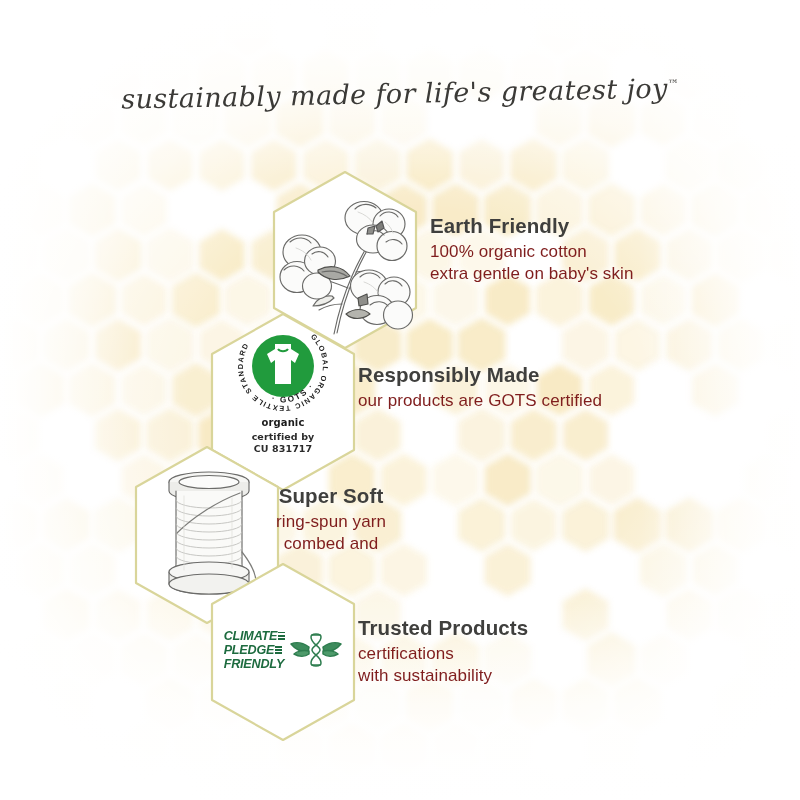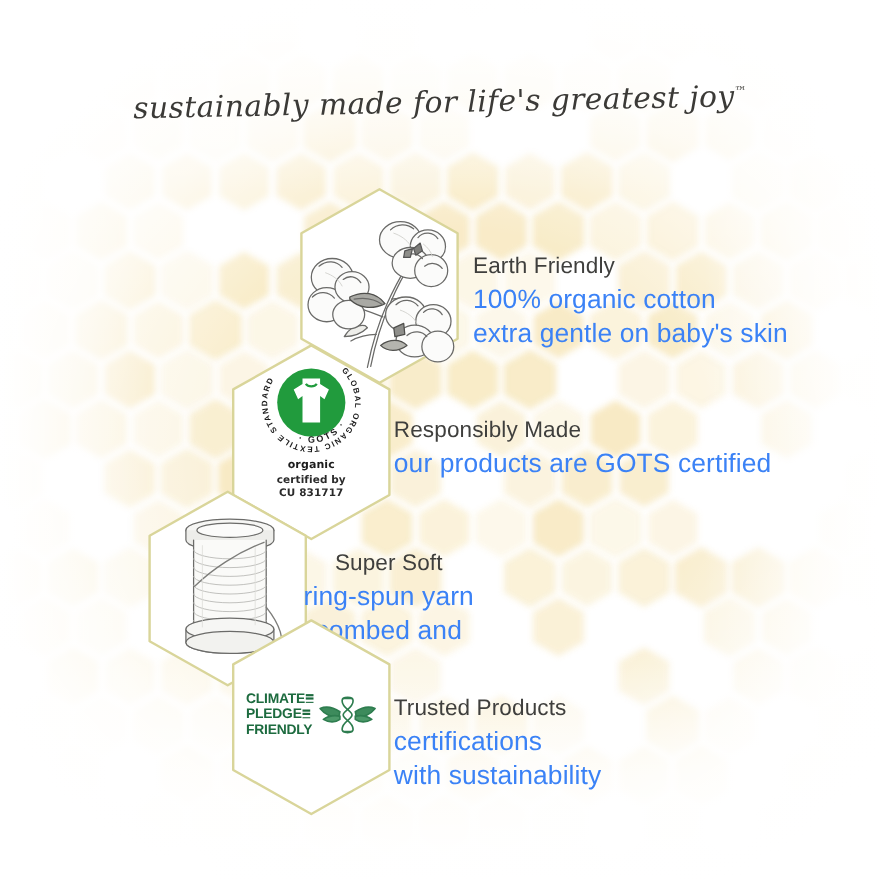--- a/index.html
+++ b/index.html
@@ -52,50 +52,50 @@
   .hexwrap{position:absolute;}
   .hexwrap svg{display:block;}
   .hexart{
     position:absolute;
     display:flex;align-items:center;justify-content:center;
     text-align:center;
   }
   .ftext{position:absolute;}
   .ftitle{
     font-size:20.5px;
-    font-weight:normal;
+    font-weight:bold;
     color:#3f3f3d;
     letter-spacing:.1px;
     line-height:1.15;
-    margin:16px 0 3px 0;
+    margin:0 0 3px 0;
     white-space:nowrap;
   }
   .fdesc{
-    font-size:24px;
-    color:#3b82f6;
+    font-size:17px;
+    color:#7f1d1d;
     line-height:1.33;
     letter-spacing:.1px;
     white-space:nowrap;
   }
 
   
   .gots-wrap{display:flex;flex-direction:column;align-items:center;}
   .gots-organic{
     font-family:"DejaVu Sans", sans-serif;
     font-size:10px;font-weight:bold;color:#1c1c1c;
     margin-top:3px;letter-spacing:.1px;
   }
   .gots-sub{
     font-family:"DejaVu Sans", sans-serif;
     font-size:9.5px;font-weight:bold;color:#2a2a2a;
     line-height:1.24;margin-top:3px;letter-spacing:.1px;
   }
 
   
-  .cpf-wrap{display:flex;align-items:flex-start;gap:5px;}
+  .cpf-wrap{display:flex;align-items:center;gap:5px;font-style:italic;}
   .cpf-text{
     font-family:"Liberation Sans", sans-serif;
     font-weight:bold;
     font-size:12.6px;
     line-height:1.12;
     color:#1d6b3f;
     letter-spacing:-.2px;
     text-align:left;
   }
   .cpf-line{display:flex;align-items:center;gap:1px;white-space:nowrap;}

